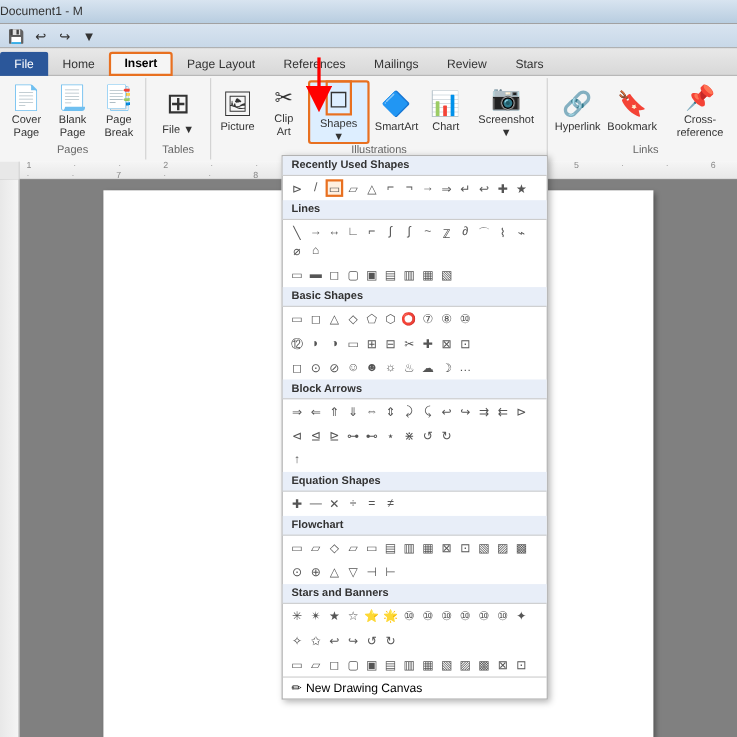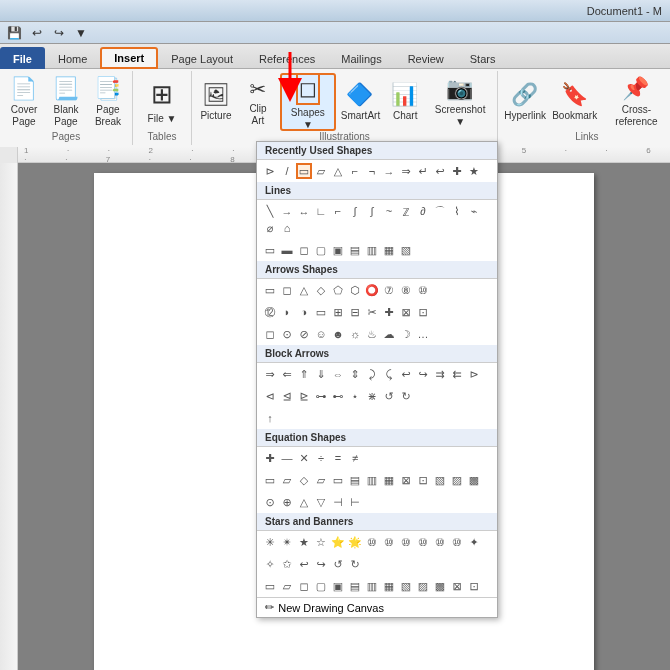--- a/index.html
+++ b/index.html
@@ -4,21 +4,20 @@
   <style>
     * { margin: 0; padding: 0; box-sizing: border-box; }
     body { width: 670px; height: 670px; overflow: hidden; font-family: 'Segoe UI', Arial, sans-serif; font-size: 11px; background: #f0f0f0; }
 
     
     .title-bar {
       background: linear-gradient(to bottom, #d8e4f0, #b8cde0);
       height: 22px;
       display: flex;
       align-items: center;
-      justify-content: flex-end;
       padding-right: 8px;
       font-size: 11px;
       color: #333;
       border-bottom: 1px solid #999;
     }
 
     
     .tab-bar {
       display: flex;
       align-items: flex-end;
@@ -255,21 +254,21 @@
 </div>
 
 <div class="quick-access">
   <div class="qa-btn">💾</div>
   <div class="qa-btn">↩</div>
   <div class="qa-btn">↪</div>
   <div class="qa-btn">▼</div>
 </div>
 
 <div class="tab-bar">
-  <div class="tab-item" style="background:#2b579a;color:white;font-weight:bold;">File</div>
+  <div class="tab-item" style="background:#2b579a;color:white;font-weight:normal;">File</div>
   <div class="tab-item">Home</div>
   <div class="tab-item active insert-tab-active" style="font-weight:bold;border:2px solid #e87020;">Insert</div>
   <div class="tab-item">Page Layout</div>
   <div class="tab-item">References</div>
   <div class="tab-item">Mailings</div>
   <div class="tab-item">Review</div>
   <div class="tab-item">Stars</div>
 </div>
 
 <div class="ribbon-content">
@@ -420,21 +419,21 @@
     <div class="shape-icon">▬</div>
     <div class="shape-icon">◻</div>
     <div class="shape-icon">▢</div>
     <div class="shape-icon">▣</div>
     <div class="shape-icon">▤</div>
     <div class="shape-icon">▥</div>
     <div class="shape-icon">▦</div>
     <div class="shape-icon">▧</div>
   </div>
 
-  <div class="shapes-section-header">Arrows Shapes</div>
+  <div class="shapes-section-header">Basic Shapes</div>
   <div class="shapes-row">
     <div class="shape-icon">▭</div>
     <div class="shape-icon">◻</div>
     <div class="shape-icon">△</div>
     <div class="shape-icon">◇</div>
     <div class="shape-icon">⬠</div>
     <div class="shape-icon">⬡</div>
     <div class="shape-icon">⭕</div>
     <div class="shape-icon">⑦</div>
     <div class="shape-icon">⑧</div>
@@ -499,20 +498,21 @@
   <div class="shapes-section-header">Equation Shapes</div>
   <div class="shapes-row">
     <div class="shape-icon">✚</div>
     <div class="shape-icon">—</div>
     <div class="shape-icon">✕</div>
     <div class="shape-icon">÷</div>
     <div class="shape-icon">=</div>
     <div class="shape-icon">≠</div>
   </div>
 
+  <div class="shapes-section-header">Flowchart</div>
   <div class="shapes-row">
     <div class="shape-icon">▭</div>
     <div class="shape-icon">▱</div>
     <div class="shape-icon">◇</div>
     <div class="shape-icon">▱</div>
     <div class="shape-icon">▭</div>
     <div class="shape-icon">▤</div>
     <div class="shape-icon">▥</div>
     <div class="shape-icon">▦</div>
     <div class="shape-icon">⊠</div>

